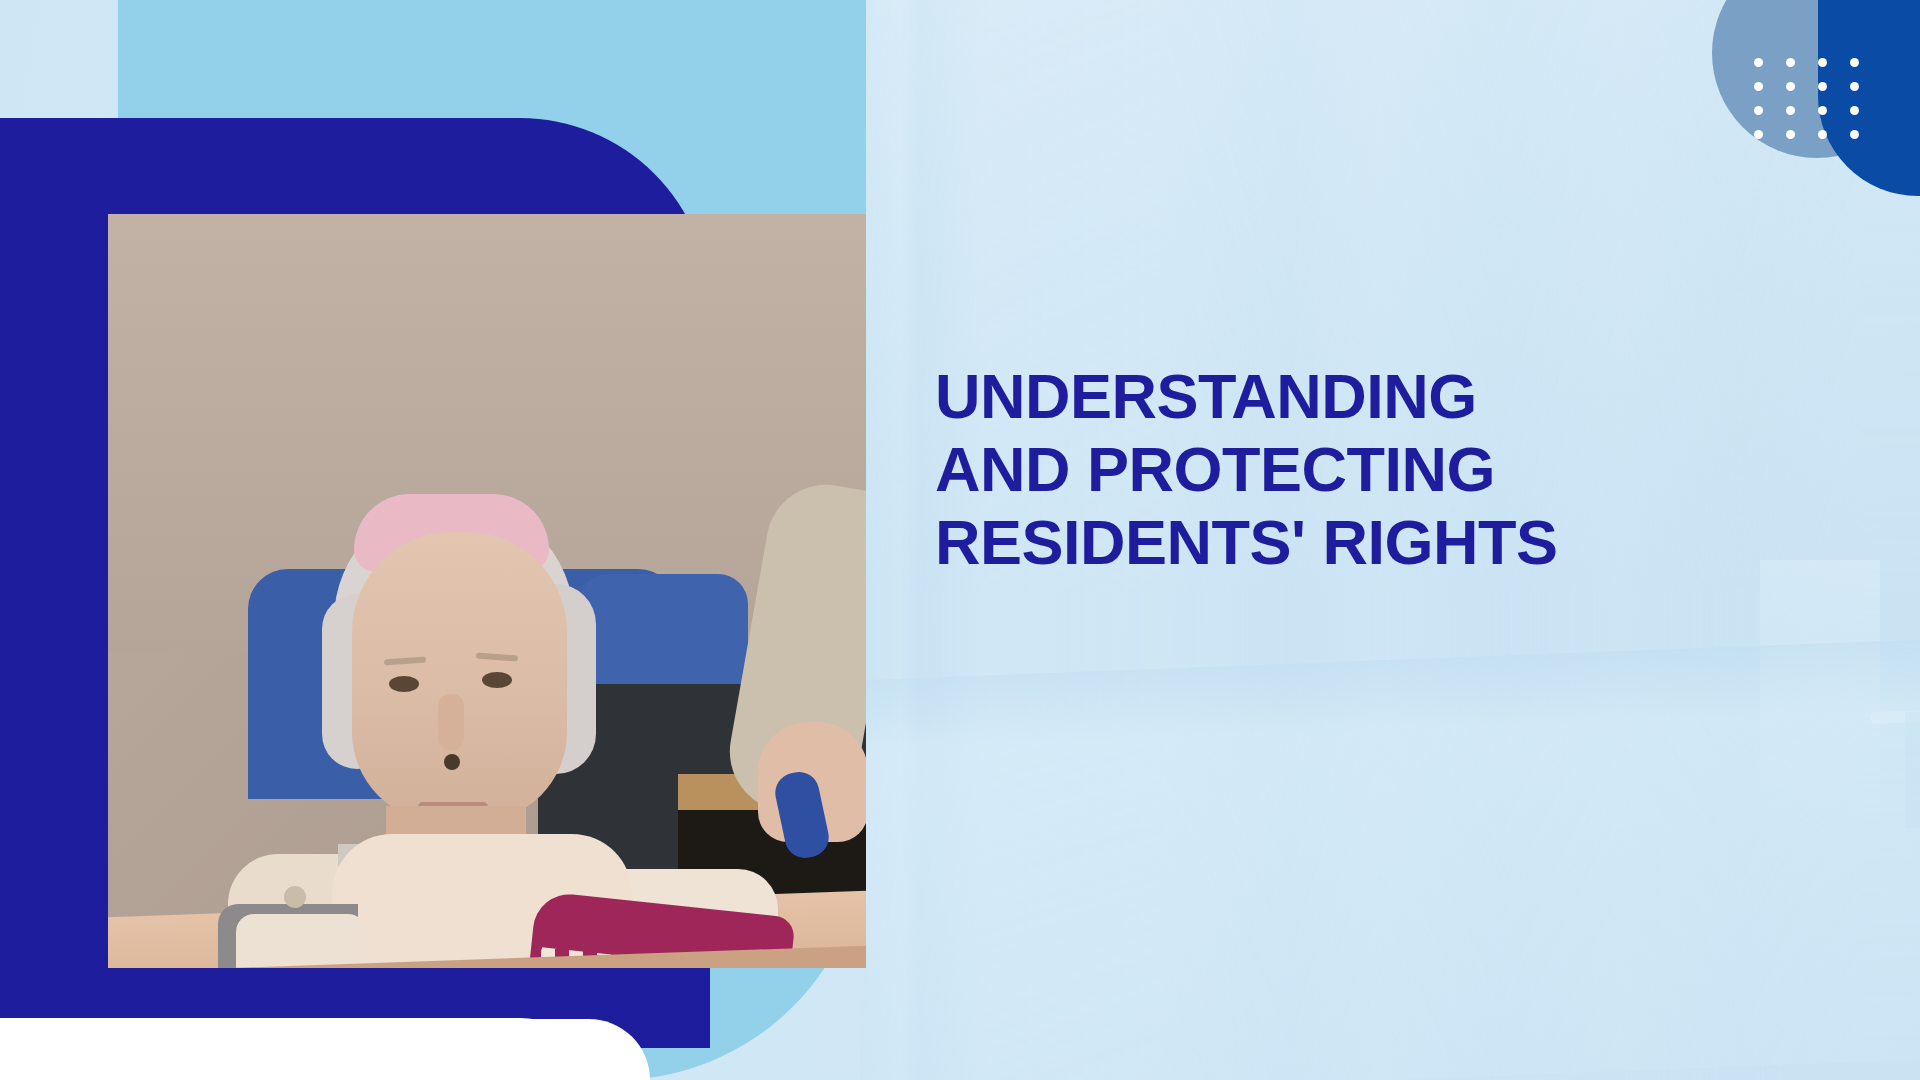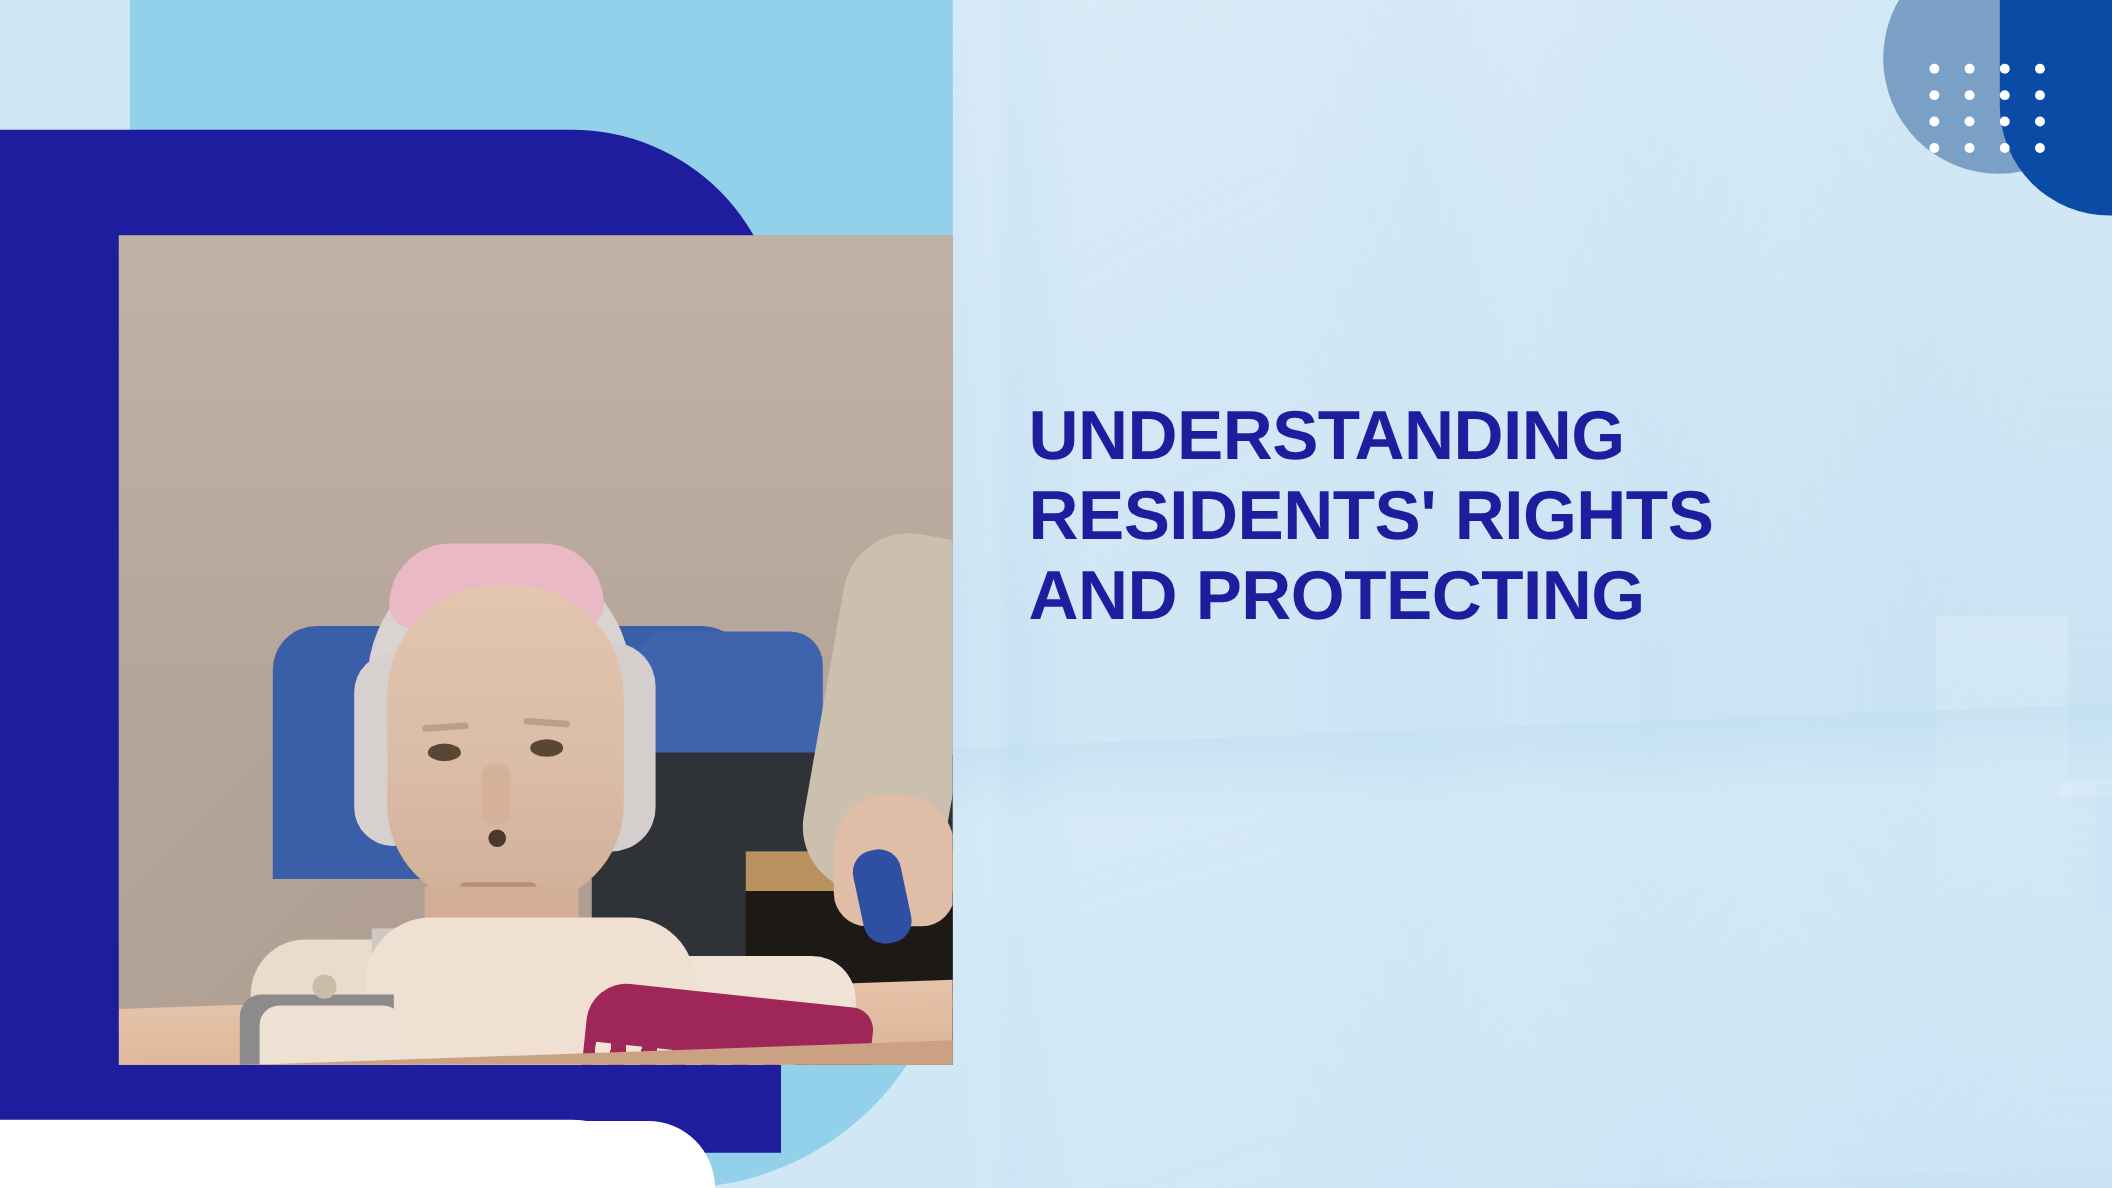--- a/index.html
+++ b/index.html
@@ -225,17 +225,17 @@
       <i></i>
       <i></i>
     <i></i>
       <i></i>
       <i></i>
       <i></i>
   </div>
 
   <div class="headline">
     <span class="ln">UNDERSTANDING</span>
+    <span class="ln">AND PROTECTING</span>
     <span class="ln">RESIDENTS' RIGHTS</span>
-    <span class="ln">AND PROTECTING</span>
   </div>
 
 </div>
 
 </body></html>

